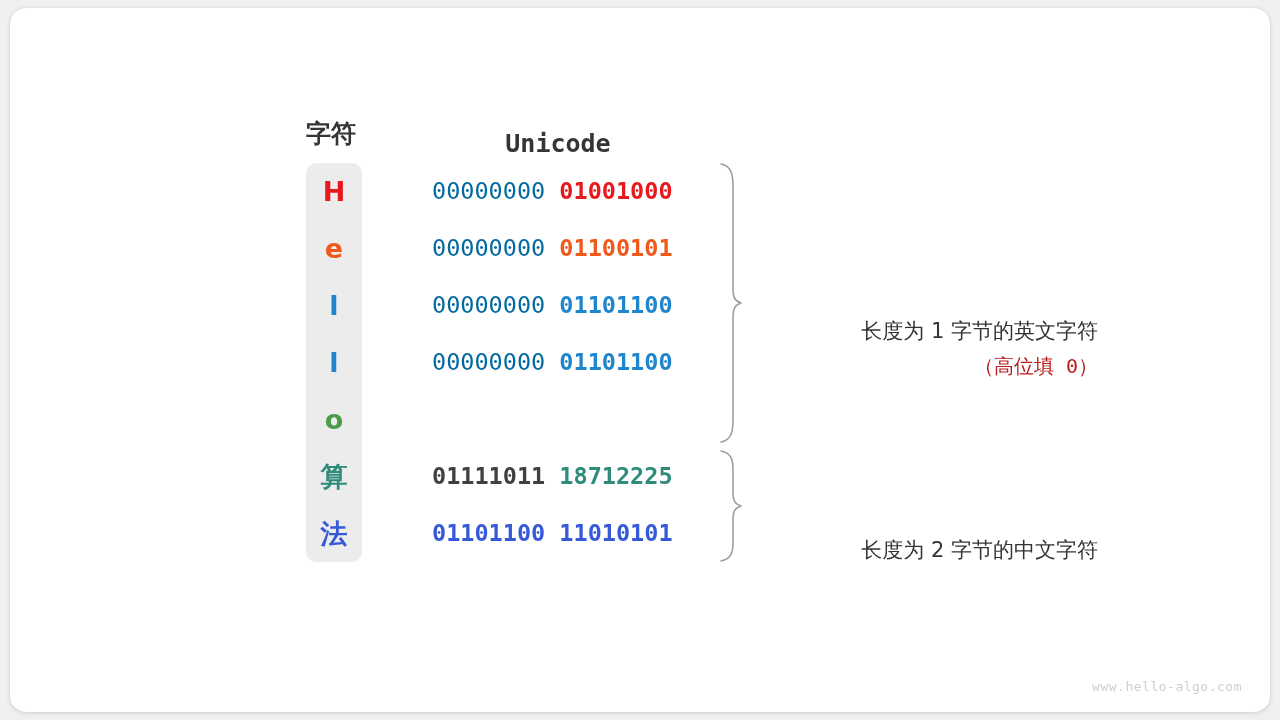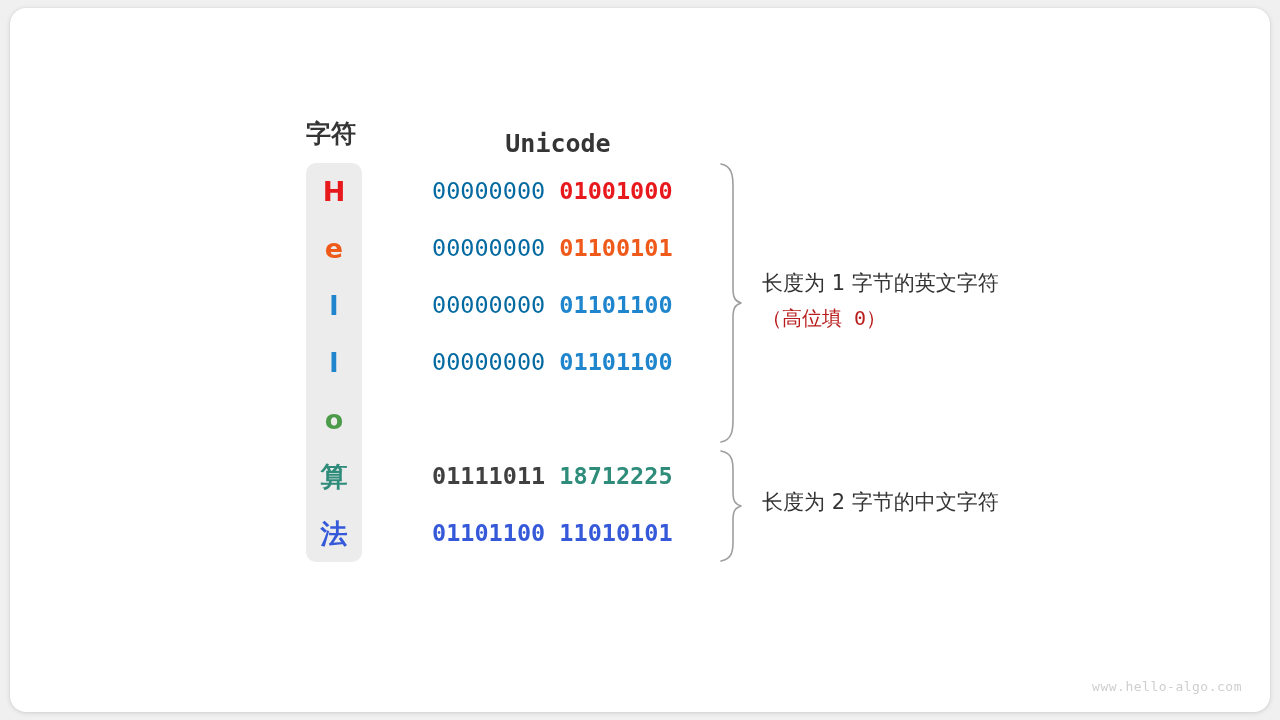--- a/index.html
+++ b/index.html
@@ -91,24 +91,25 @@
   #braces {
     position: absolute;
     left: 0; top: 0;
     width: 1280px; height: 720px;
     pointer-events: none;
   }
 
   
   .ann {
     position: absolute;
-    text-align: left;
+    text-align: right;
     font-family: "DejaVu Sans", "Liberation Sans", sans-serif;
     color: #333333;
     white-space: nowrap;
+    margin-top: 48px;
   }
   .ann-main { font-size: 21px; line-height: 36px; }
   .ann-sub  { font-size: 20px; line-height: 34px; color: #b91c1c;
               font-family: "DejaVu Sans Mono", "Liberation Mono", monospace; }
 
   #ann-1 { left: 762px; top: 265px; width: 336px; }
   #ann-2 { left: 762px; top: 484px; width: 336px; }
 
   
   #watermark {

